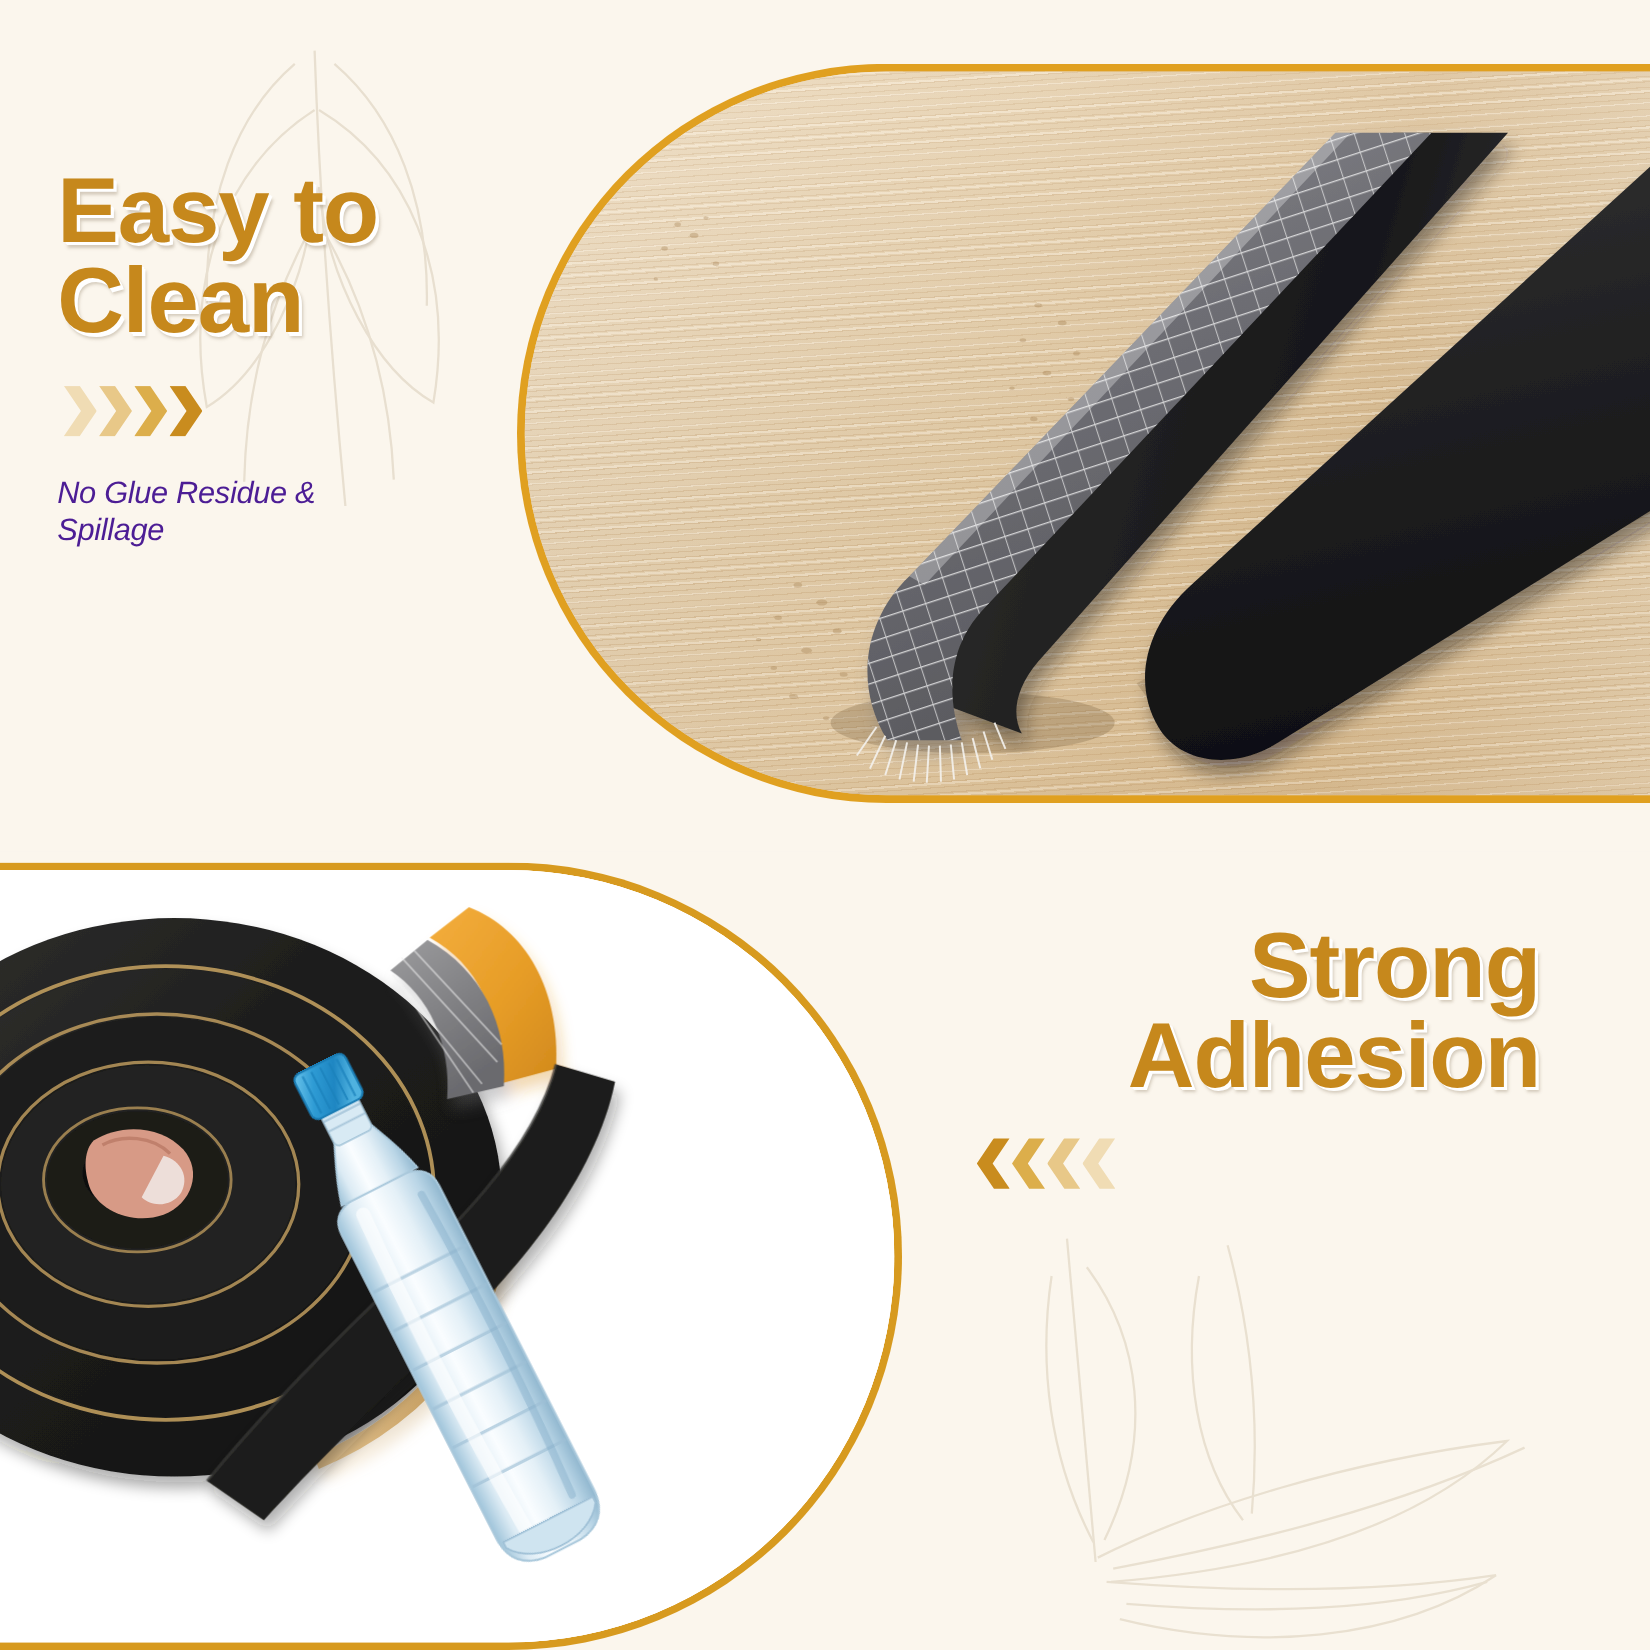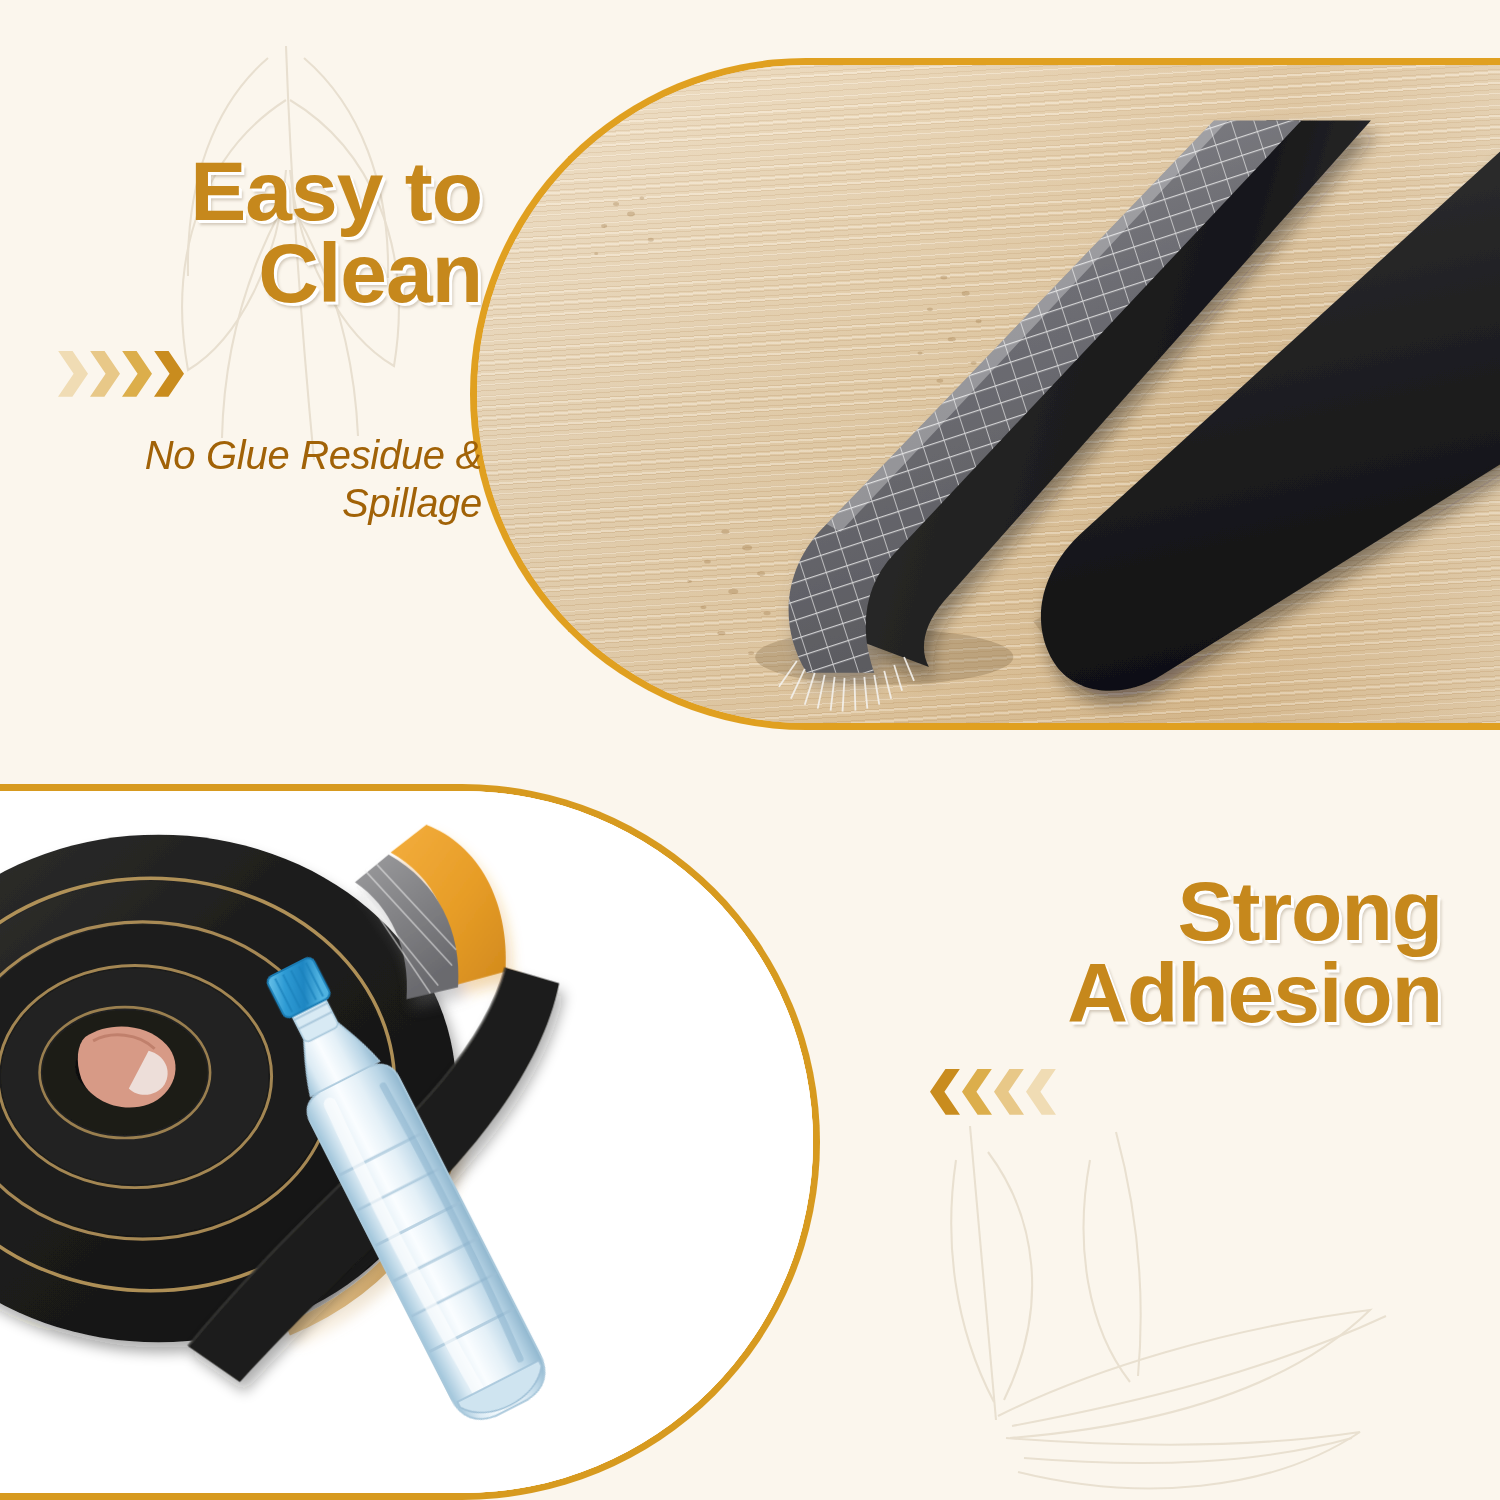--- a/index.html
+++ b/index.html
@@ -25,44 +25,44 @@
   #panel-top     { left:0;   top:0;    width:1500px; height:772px;  background:#FBF6ED; }
   #panel-bottom  { left:0;   top:772px;width:1500px; height:728px;  background:#FBF6ED; }
 
   
   #panel-divider {
     position:absolute; left:0; top:770px; width:1500px; height:4px;
     background:#FBF6ED; z-index:6;
   }
 
   
-  .textblock { position:absolute; z-index:5;text-align:right; }
+  .textblock { position:absolute; z-index:5; }
 
   #text-easy  { left:52px;  top:150px; width:430px; }
-  #text-strong{ left:880px; top:870px; width:520px; text-align:left;margin-left:42px; }
+  #text-strong{ left:880px; top:836px; width:520px; text-align:left; }
 
   .headline {
     font-weight:bold;
     font-size:84px;
     line-height:0.98;
     color:#C6881C;
     letter-spacing:-1px;
     text-shadow:
        2px 2px 0 #FFFFFF,
        3px 3px 0 #FFFFFF,
        4px 5px 3px rgba(120,100,70,0.30);
     white-space:pre-line;
   }
   #text-strong .headline { text-align:right; }
 
   .subtext {
     font-style:italic;
-    font-size:40px;
+    font-size:28px;
     line-height:1.22;
-    color:#a16207;
+    color:#4c1d95;
     letter-spacing:-0.3px;
     white-space:pre-line;
   }
 
   
   .chevrons { display:flex; gap:2px; }
   #chev-easy   { margin:36px 0 34px 6px; }
   #chev-strong { margin:34px 0 34px 8px; }
 
   .chev { width:30px; height:46px; position:relative; }

